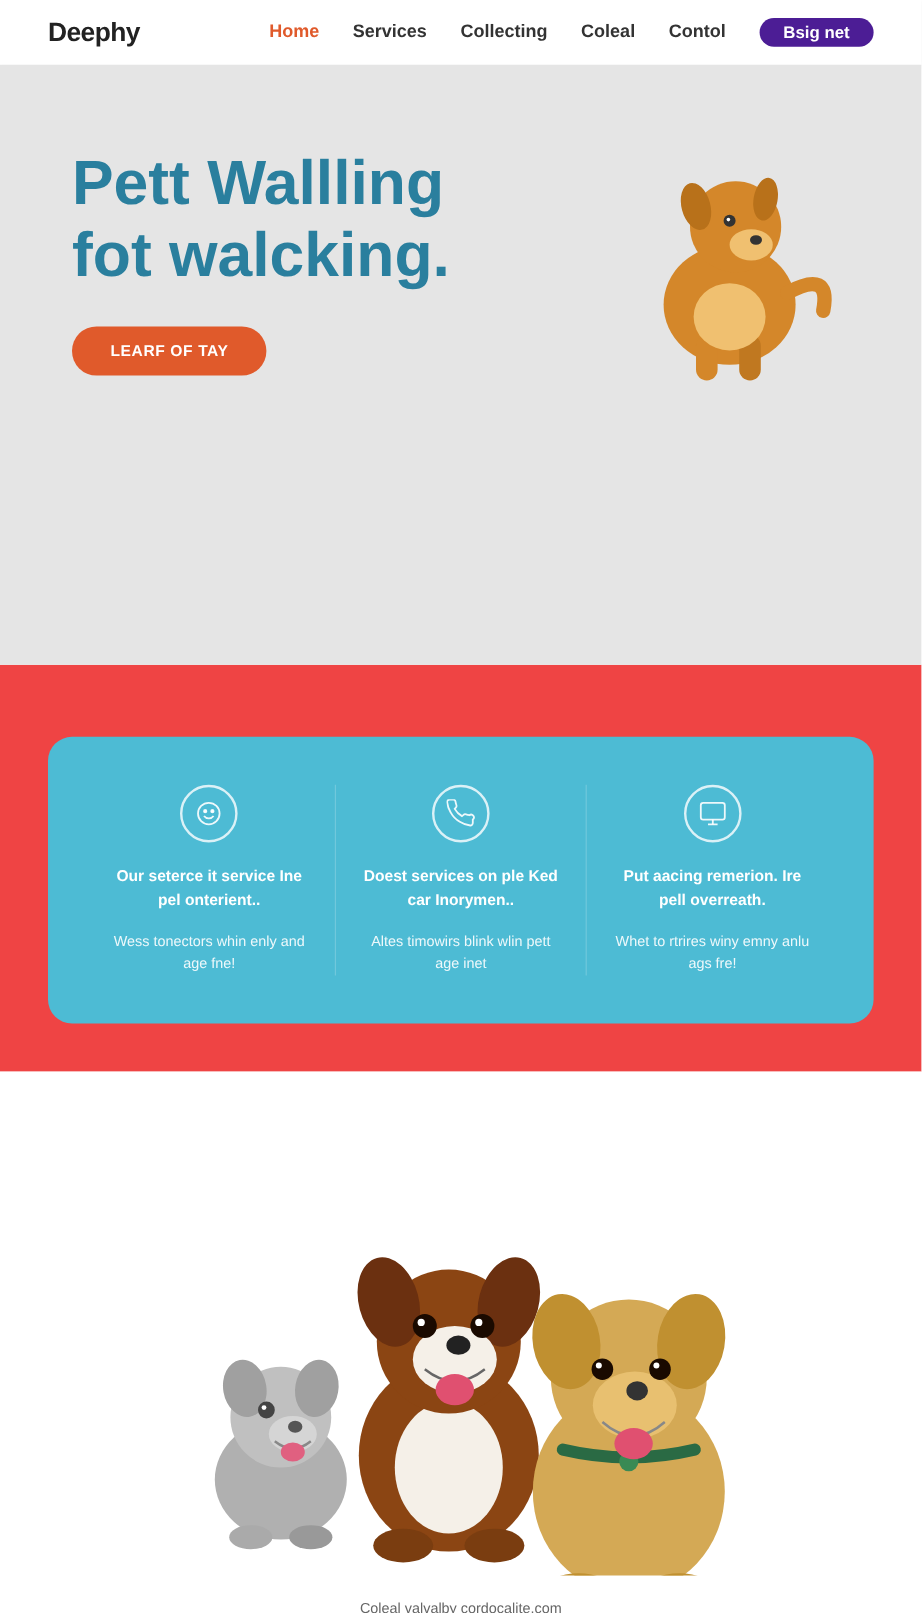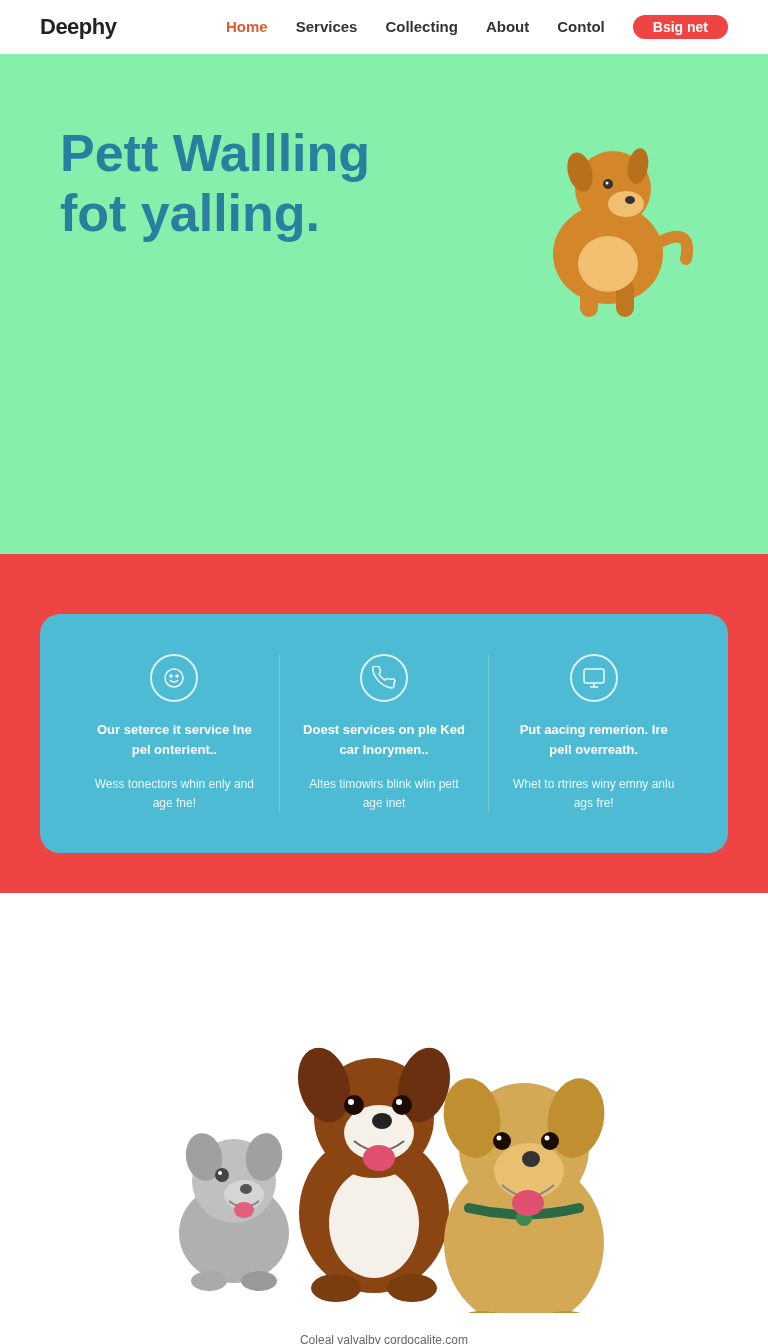--- a/index.html
+++ b/index.html
@@ -29,33 +29,33 @@
     .navbar-links li a {
       text-decoration: none;
       font-size: 15px;
       color: #333;
       font-weight: bold;
     }
     .navbar-links li a.active {
       color: #e05a2b;
     }
     .navbar-btn {
-      background: #ef4444;
+      background: #4c1d95;
       color: #fff;
       border: none;
       border-radius: 20px;
       padding: 4px 20px;
       font-size: 14px;
       cursor: pointer;
       font-weight: 600;
     }
 
     
     .hero {
-      background: #86efac;
+      background: #e5e5e5;
       padding: 70px 60px 84px 60px;
       display: flex;
       flex-direction: column;
       position: relative;
       min-height: 500px;
     }
     .hero-content {
       display: flex;
       align-items: flex-start;
       justify-content: space-between;
@@ -178,35 +178,36 @@
   </style>
 </head>
 <body>
 
 <nav class="navbar">
   <span class="navbar-logo">Deephy</span>
   <ul class="navbar-links">
     <li><a href="#" class="active">Home</a></li>
     <li><a href="#">Services</a></li>
     <li><a href="#">Collecting</a></li>
-    <li><a href="#">About</a></li>
+    <li><a href="#">Coleal</a></li>
     <li><a href="#">Contol</a></li>
     <li>
       <button class="navbar-btn">Bsig net</button>
     </li>
   </ul>
 </nav>
 
 <section class="hero">
   <div class="hero-content">
     <div class="hero-text">
       <h1 class="hero-title">
         <span>Pett Wallling</span><br>
-        <span>fot yalling.</span>
+        <span>fot walcking.</span>
       </h1>
+      <button class="hero-btn">LEARF OF TAY</button>
     </div>
 
     <div class="hero-dog">
       <svg class="dog-illustration" viewBox="0 0 200 220" xmlns="http://www.w3.org/2000/svg">
 
         <ellipse cx="100" cy="150" rx="55" ry="50" fill="#d4872a"></ellipse>
 
         <circle cx="105" cy="85" r="38" fill="#d4872a"></circle>
 
         <ellipse cx="118" cy="100" rx="18" ry="13" fill="#f0c070"></ellipse>

